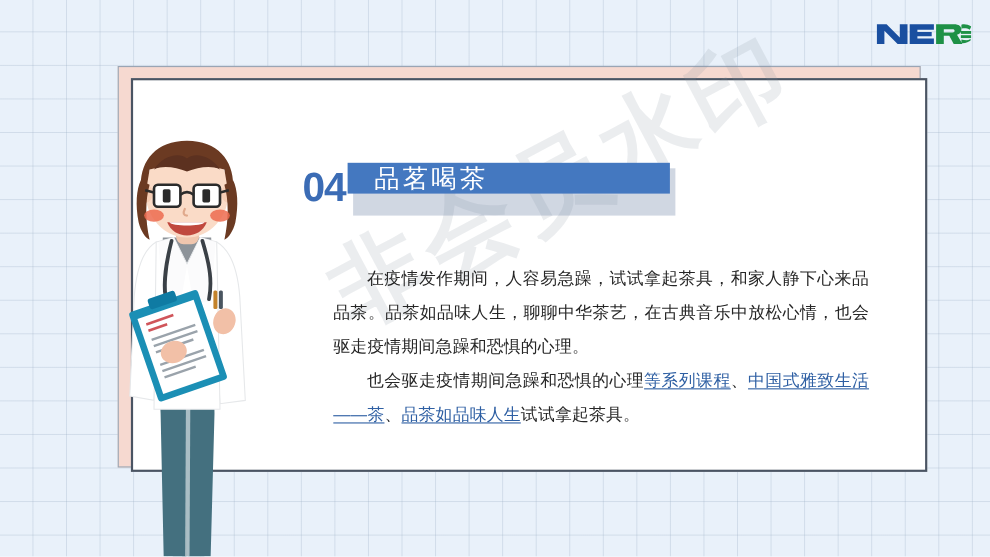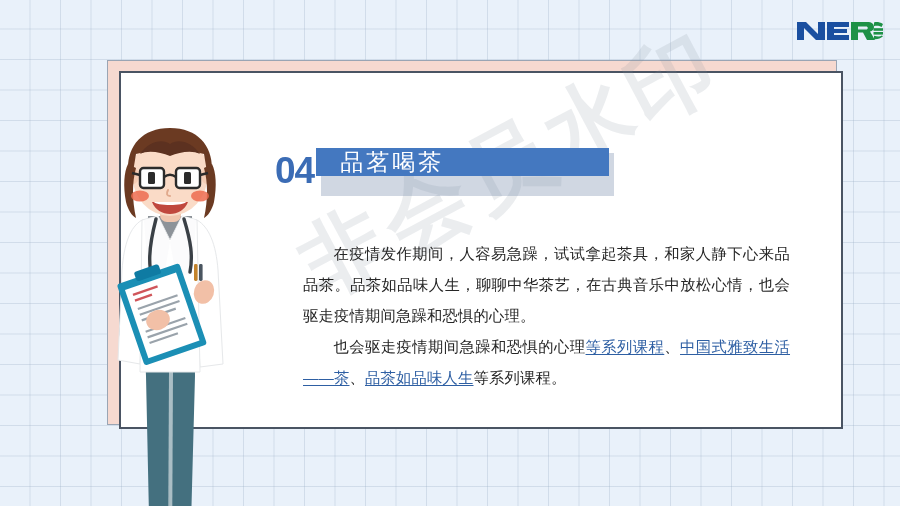--- a/index.html
+++ b/index.html
@@ -158,21 +158,21 @@
       <div id="title-band-shadow"></div>
       <div id="title-band">
         <span id="title-text">品茗喝茶</span>
       </div>
     </div>
   </div>
 
   <div id="body-copy">
     <p>在疫情发作期间，人容易急躁，试试拿起茶具，和家人静下心来品品茶。品茶如品味人生，聊聊中华茶艺，在古典音乐中放松心情，也会驱走疫情期间急躁和恐惧的心理。</p>
     <p>
-      <span>也会驱走疫情期间急躁和恐惧的心理</span><a href="#">等系列课程</a><span>、</span><a href="#">中国式雅致生活——茶</a><span>、</span><a href="#">品茶如品味人生</a><span>等系列课程。</span>
+      <span>也会驱走疫情期间急躁和恐惧的心理</span><a href="#">等系列课程</a><span>、</span><a href="#">中国式雅致生活——茶</a><span>、</span><a href="#">品茶如品味人生</a><span>试试拿起茶具。</span>
     </p>
   </div>
 
   <div id="doctor">
     <svg viewBox="0 0 150 382" width="150" height="382" aria-hidden="true">
 
       <g>
         <path d="M50,175 L95,175 L97,250 L92,320 L88,432 L62,432 L60,320 L55,250 Z" fill="#44707f"></path>
         <path d="M72,175 L74,432 L70,432 L68,175 Z" fill="#3a606d"></path>
       </g>

